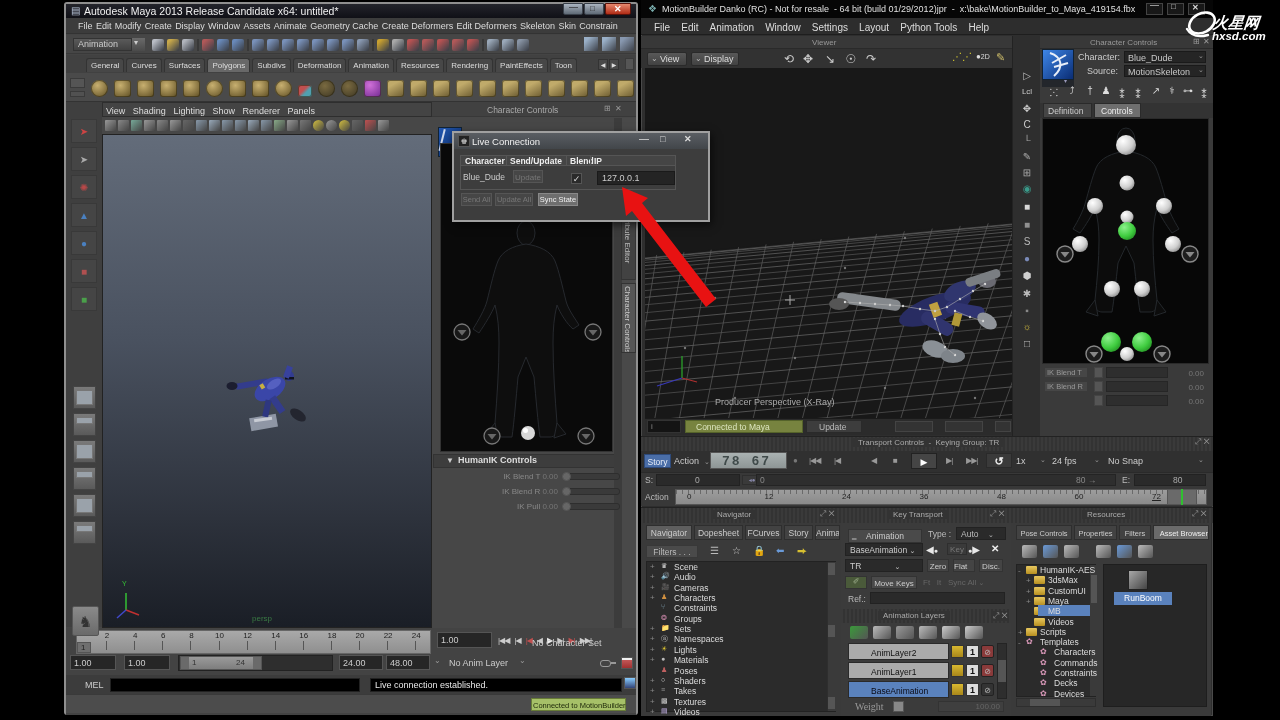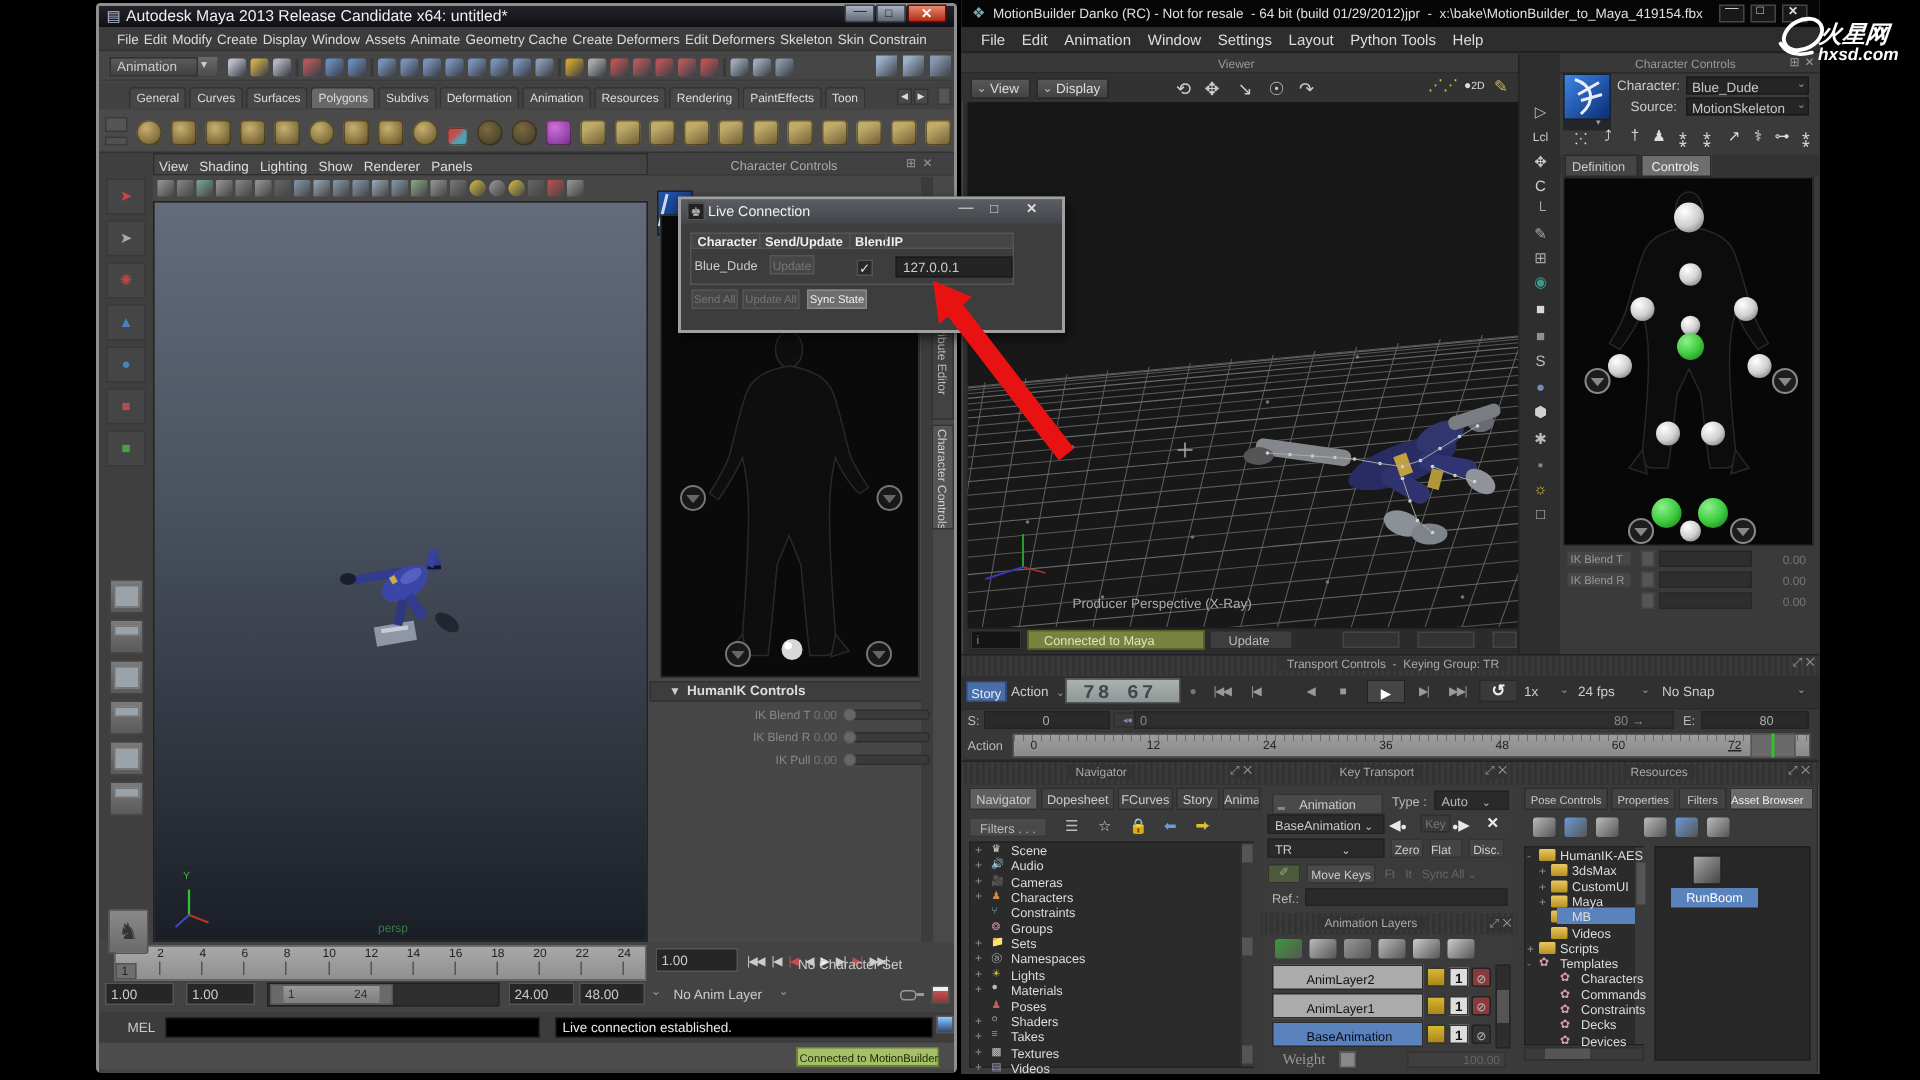--- a/index.html
+++ b/index.html
@@ -795,21 +795,21 @@
     <div style="position: absolute; left: 981px; top: 683px; width: 13px; height: 13px; background: rgb(51, 51, 51); border: 1px solid rgb(34, 34, 34); border-radius: 2px; font-size: 8px; color: rgb(187, 187, 187); text-align: center; line-height: 13px;">⊘</div>
     <div style="position: absolute; left: 997px; top: 643px; width: 10px; height: 56px; background: rgb(46, 46, 46); border: 1px solid rgb(36, 36, 36);"></div>
     <div style="position: absolute; left: 998px; top: 660px; width: 8px; height: 22px; background: rgb(85, 85, 85);"></div>
     <div style="position: absolute; left: 855px; top: 701px; font-size: 10px; color: rgb(153, 153, 153); font-family: Liberation Serif, serif;">Weight</div>
     <div style="position: absolute; left: 893px; top: 701px; width: 11px; height: 11px; background: rgb(136, 136, 136); border: 1px solid rgb(85, 85, 85);"></div>
     <div style="position: absolute; left: 938px; top: 701px; width: 66px; height: 11px; background: rgb(63, 63, 63); border: 1px solid rgb(51, 51, 51); font-size: 8px; color: rgb(102, 102, 102); text-align: right; padding-right: 3px;">100.00</div>
     <div style="position: absolute; left: 1011px; top: 523px; width: 200px; height: 193px; background: rgb(58, 58, 58);"></div>
     <div style="position: absolute; left: 1016px; top: 525px; width: 56px; height: 15px; background: rgb(66, 66, 66); border: 1px solid rgb(46, 46, 46); font-size: 7.5px; color: rgb(204, 204, 204); text-align: center; line-height: 15px; overflow: hidden;">Pose Controls</div>
     <div style="position: absolute; left: 1074px; top: 525px; width: 43px; height: 15px; background: rgb(66, 66, 66); border: 1px solid rgb(46, 46, 46); font-size: 7.5px; color: rgb(204, 204, 204); text-align: center; line-height: 15px; overflow: hidden;">Properties</div>
     <div style="position: absolute; left: 1119px; top: 525px; width: 32px; height: 15px; background: rgb(66, 66, 66); border: 1px solid rgb(46, 46, 46); font-size: 7.5px; color: rgb(204, 204, 204); text-align: center; line-height: 15px; overflow: hidden;">Filters</div>
-    <div style="position: absolute; left: 1153px; top: 525px; width: 56px; height: 15px; background: rgb(106, 106, 106); border: 1px solid rgb(46, 46, 46); font-size: 7.5px; color: rgb(238, 238, 238); text-align: left; line-height: 15px; overflow: hidden;">Asset Browser</div>
+    <div style="position: absolute; left: 1153px; top: 525px; width: 56px; height: 15px; background: rgb(106, 106, 106); border: 1px solid rgb(46, 46, 46); font-size: 7.5px; color: rgb(238, 238, 238); text-align: right; line-height: 15px; overflow: hidden;">Asset Browser</div>
     <div style="position: absolute; left: 1022px; top: 545px; width: 15px; height: 13px; background: linear-gradient(135deg, rgb(187, 187, 187), rgb(85, 85, 85)); border-radius: 2px;"></div>
     <div style="position: absolute; left: 1043px; top: 545px; width: 15px; height: 13px; background: linear-gradient(135deg, rgb(106, 154, 216), rgb(85, 85, 85)); border-radius: 2px;"></div>
     <div style="position: absolute; left: 1064px; top: 545px; width: 15px; height: 13px; background: linear-gradient(135deg, rgb(187, 187, 187), rgb(85, 85, 85)); border-radius: 2px;"></div>
     <div style="position: absolute; left: 1096px; top: 545px; width: 15px; height: 13px; background: linear-gradient(135deg, rgb(187, 187, 187), rgb(85, 85, 85)); border-radius: 2px;"></div>
     <div style="position: absolute; left: 1117px; top: 545px; width: 15px; height: 13px; background: linear-gradient(135deg, rgb(106, 154, 216), rgb(85, 85, 85)); border-radius: 2px;"></div>
     <div style="position: absolute; left: 1138px; top: 545px; width: 15px; height: 13px; background: linear-gradient(135deg, rgb(187, 187, 187), rgb(85, 85, 85)); border-radius: 2px;"></div>
     <div style="position: absolute; left: 1016px; top: 564px; width: 80px; height: 133px; background: rgb(43, 43, 43); border: 1px solid rgb(34, 34, 34);"></div>
     <div style="position: absolute; left: 1090px; top: 565px; width: 8px; height: 131px; background: rgb(58, 58, 58);"></div>
     <div style="position: absolute; left: 1091px; top: 575px; width: 6px; height: 28px; background: rgb(85, 85, 85);"></div>
     <div style="position: absolute; left: 1018px; top: 566px; font-size: 8px; color: rgb(136, 136, 136);">-</div>

